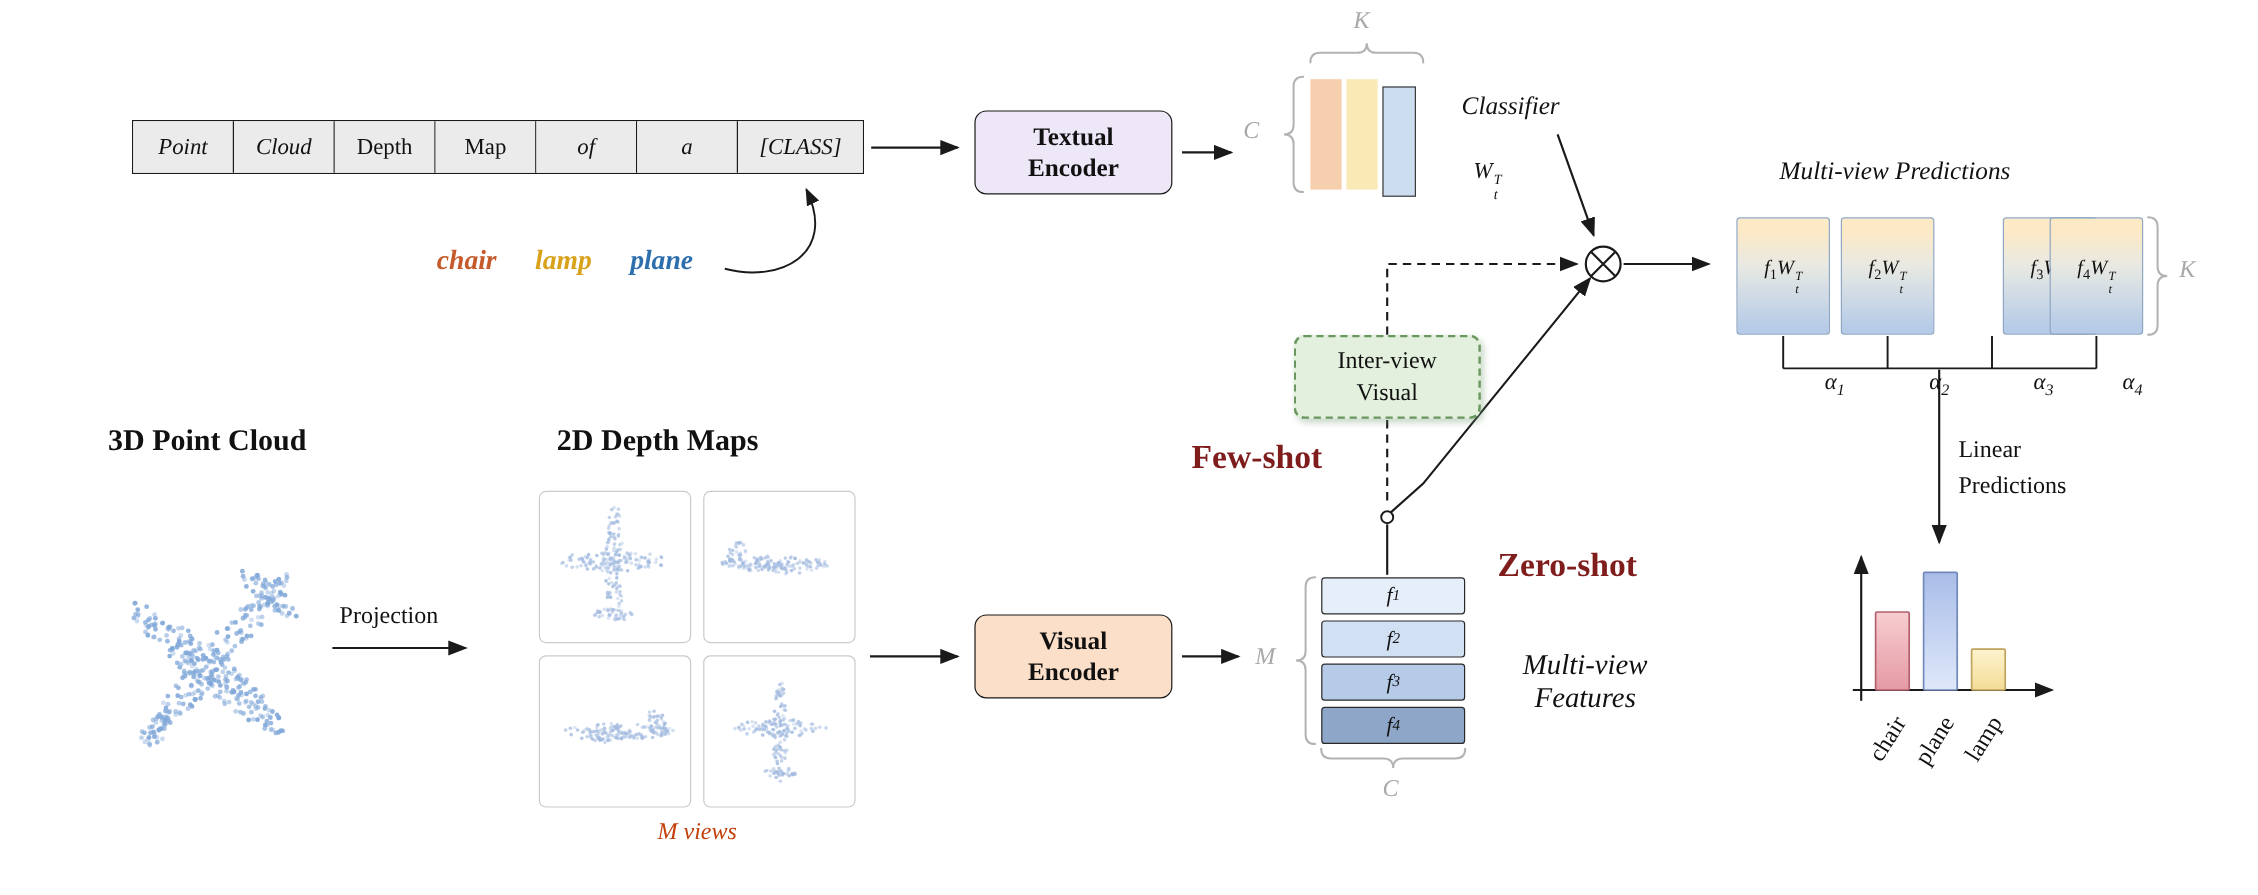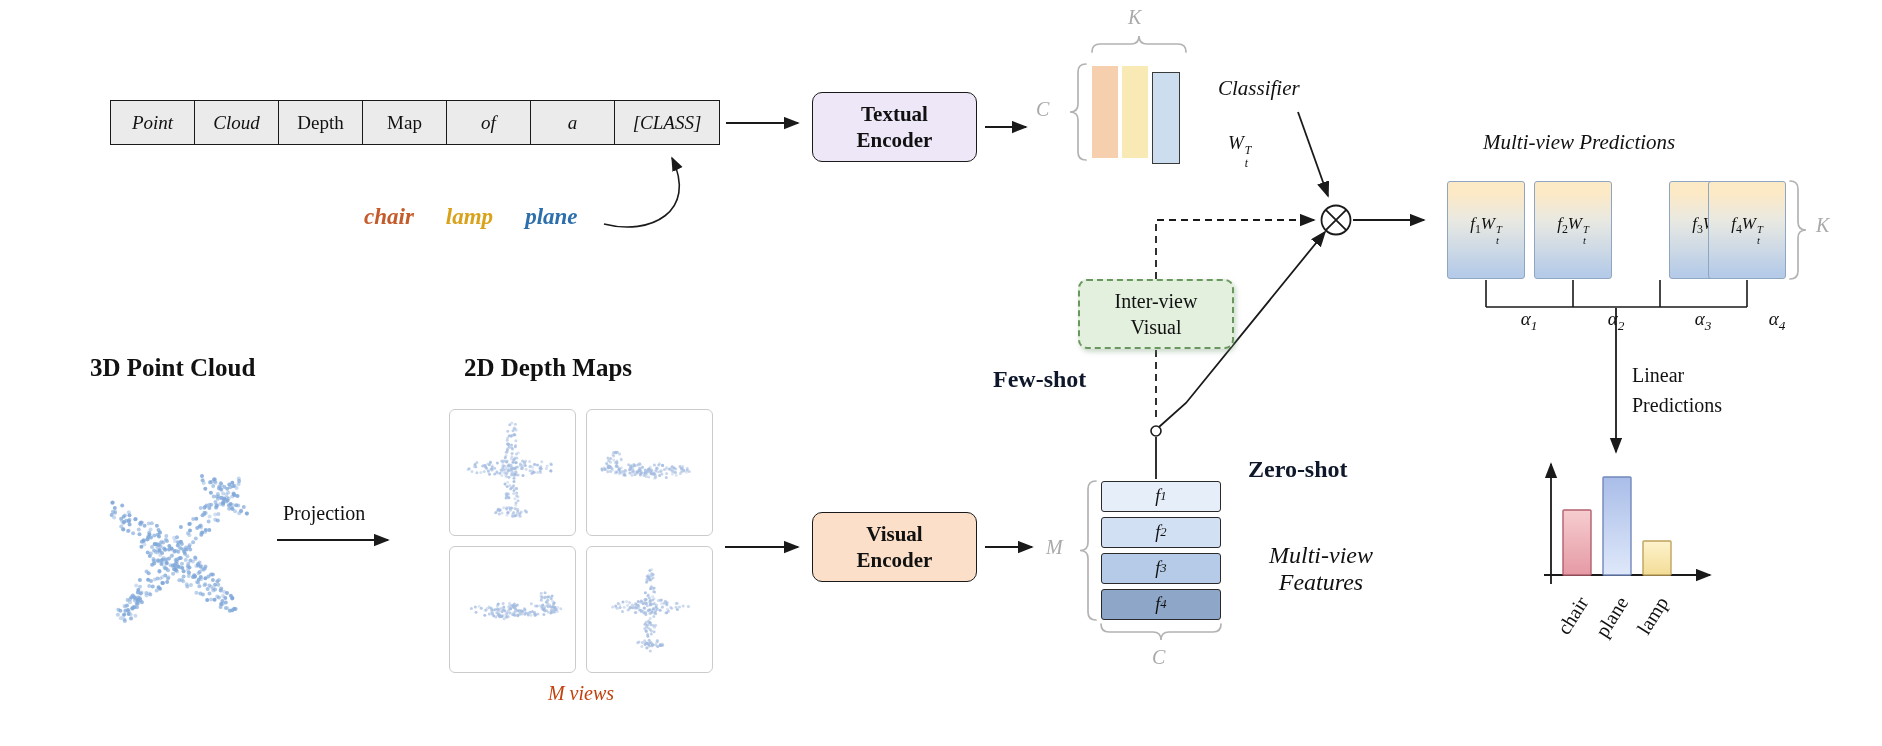--- a/index.html
+++ b/index.html
@@ -23,21 +23,21 @@
            display:flex;align-items:center;justify-content:center;text-align:center;
            font-weight:bold;font-size:21px;line-height:1.25;padding:0 28px}
   .adapter{width:156px;height:70px;border:2px dashed #69975f;border-radius:9px;
            display:flex;align-items:center;justify-content:center;text-align:center;
            font-size:20px;line-height:1.3;padding:0 20px;box-shadow:2px 3px 5px rgba(110,150,110,.35)}
 
   .cls-stack{width:96px;height:110px}
   .cls-bar{position:absolute;width:26px;height:92px;top:4px}
 
   .dim{color:#a9a9a9;font-style:italic;font-size:20px}
-  .mode{color:#0f172a;font-weight:bold;font-size:24px}
+  .mode{color:#7f1d1d;font-weight:bold;font-size:28px}
 
   .title{font-weight:bold;font-size:25px;white-space:nowrap}
   .sect-title-it{font-style:italic;font-weight:normal;font-size:21px;white-space:nowrap}
 
   .depth-grid{display:grid;grid-template-columns:127px 127px;gap:10px}
   .dm{width:127px;height:127px;border:1.5px solid #cbcbcb;border-radius:6px;background:transparent}
 
   .frow{width:120px;height:31px;border:1.2px solid #2a2a2a;border-radius:3px;
         display:flex;align-items:center;justify-content:center;font-size:18px;font-style:italic}
   .pred-box{width:78px;height:98px;border:1.4px solid #8fa6c2;border-radius:3px;

